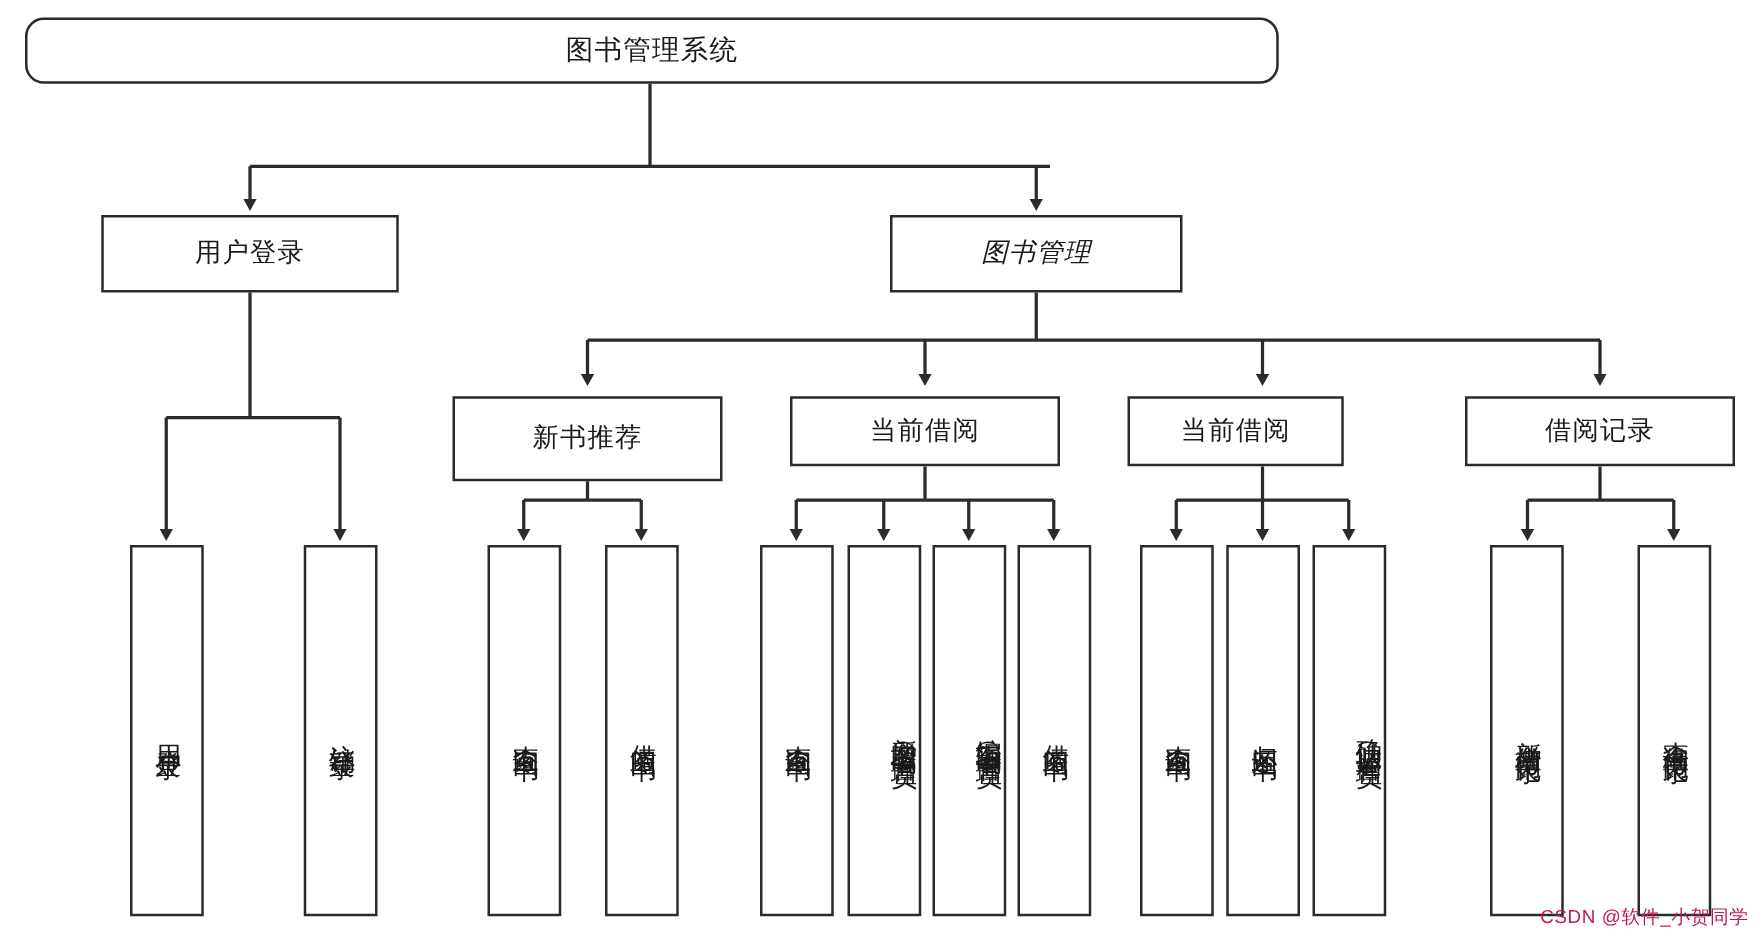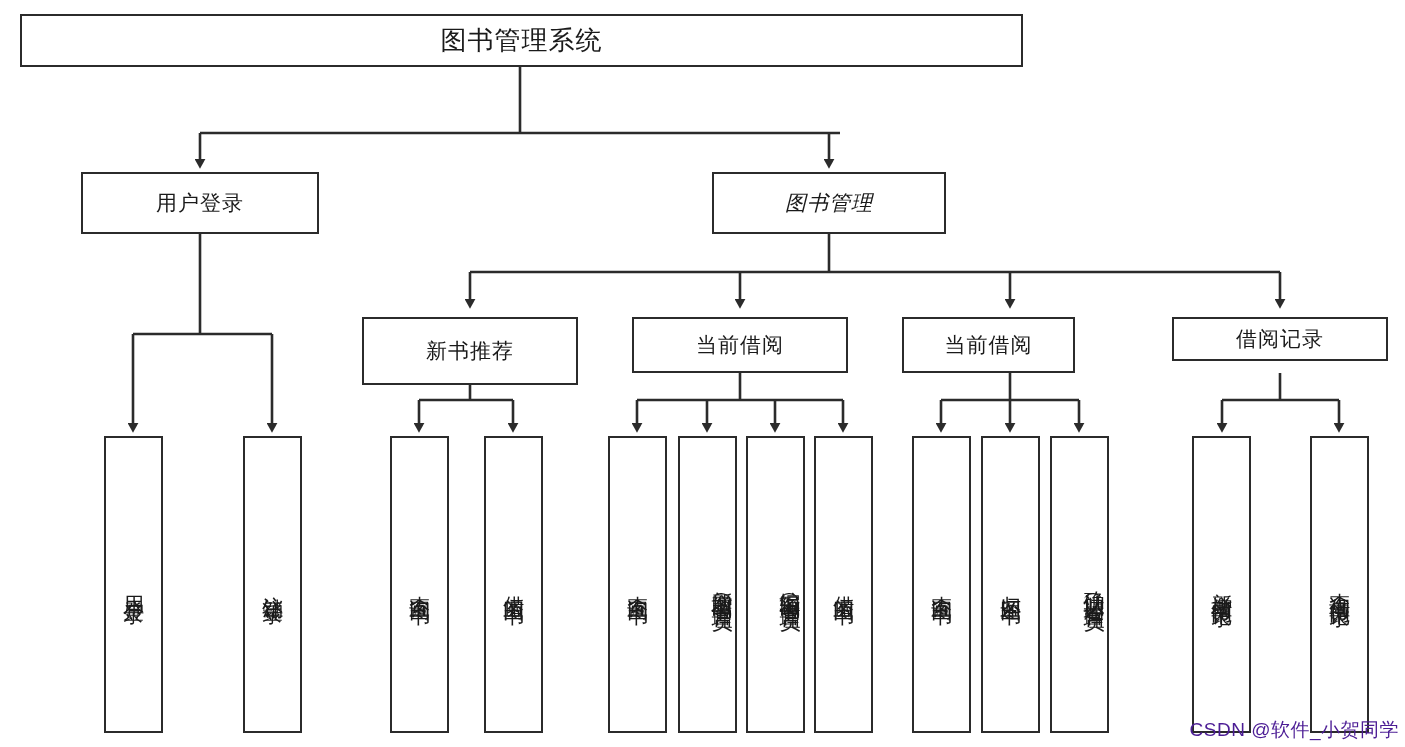--- a/index.html
+++ b/index.html
@@ -37,43 +37,44 @@
     color: #1a1a1a;
     z-index: 2;
   }
   .node-h {
     font-size: 21px;
     letter-spacing: 1px;
     line-height: 1.2;
     white-space: nowrap;
   }
   .node-root {
-    font-size: 26px;
+    font-size: 22px;
+    border-radius: 15px;
   }
   .node-v {
     writing-mode: vertical-rl;
     text-orientation: upright;
     font-size: 21px;
     letter-spacing: 3px;
     line-height: 1.25;
     align-items: flex-start;
     justify-content: center;
     padding-top: 6px;
     text-align: center;
   }
   .node-v.vcenter {
     align-items: center;
     padding-top: 0;
   }
   .watermark {
     position: absolute;
     right: 6px;
     bottom: 4px;
-    font-size: 19px;
-    color: #4c1d95;
+    font-size: 15px;
+    color: #be185d;
     letter-spacing: 0.5px;
     white-space: nowrap;
     z-index: 5;
   }
 </style>
 </head>
 <body>
 
 <div id="canvas">
 
@@ -128,21 +129,21 @@
   </svg>
 
   <div class="node node-h node-root" style="left:20px; top:14px; width:1003px; height:53px;">图书管理系统</div>
 
   <div class="node node-h" style="left:81px; top:172px; width:238px; height:62px;">用户登录</div>
   <div class="node node-h" style="left:712px; top:172px; width:234px; height:62px;font-style:italic;">图书管理</div>
 
   <div class="node node-h" style="left:362px; top:317px; width:216px; height:68px;">新书推荐</div>
   <div class="node node-h" style="left:632px; top:317px; width:216px; height:56px;">当前借阅</div>
   <div class="node node-h" style="left:902px; top:317px; width:173px; height:56px;">当前借阅</div>
-  <div class="node node-h" style="left:1172px; top:317px; width:216px; height:44px;">借阅记录</div>
+  <div class="node node-h" style="left:1172px; top:317px; width:216px; height:56px;">借阅记录</div>
 
   <div class="node node-v vcenter" style="left:104px; top:436px; width:59px; height:297px;">用户登录</div>
   <div class="node node-v vcenter" style="left:243px; top:436px; width:59px; height:297px;">注销登录</div>
 
   <div class="node node-v vcenter" style="left:390px; top:436px; width:59px; height:297px;">查询图书</div>
   <div class="node node-v vcenter" style="left:484px; top:436px; width:59px; height:297px;">借阅图书</div>
 
   <div class="node node-v vcenter" style="left:608px; top:436px; width:59px; height:297px;">查询图书</div>
   <div class="node node-v" style="left:678px; top:436px; width:59px; height:297px;">新增图书（管理员）</div>
   <div class="node node-v" style="left:746px; top:436px; width:59px; height:297px;">编辑图书（管理员）</div>

